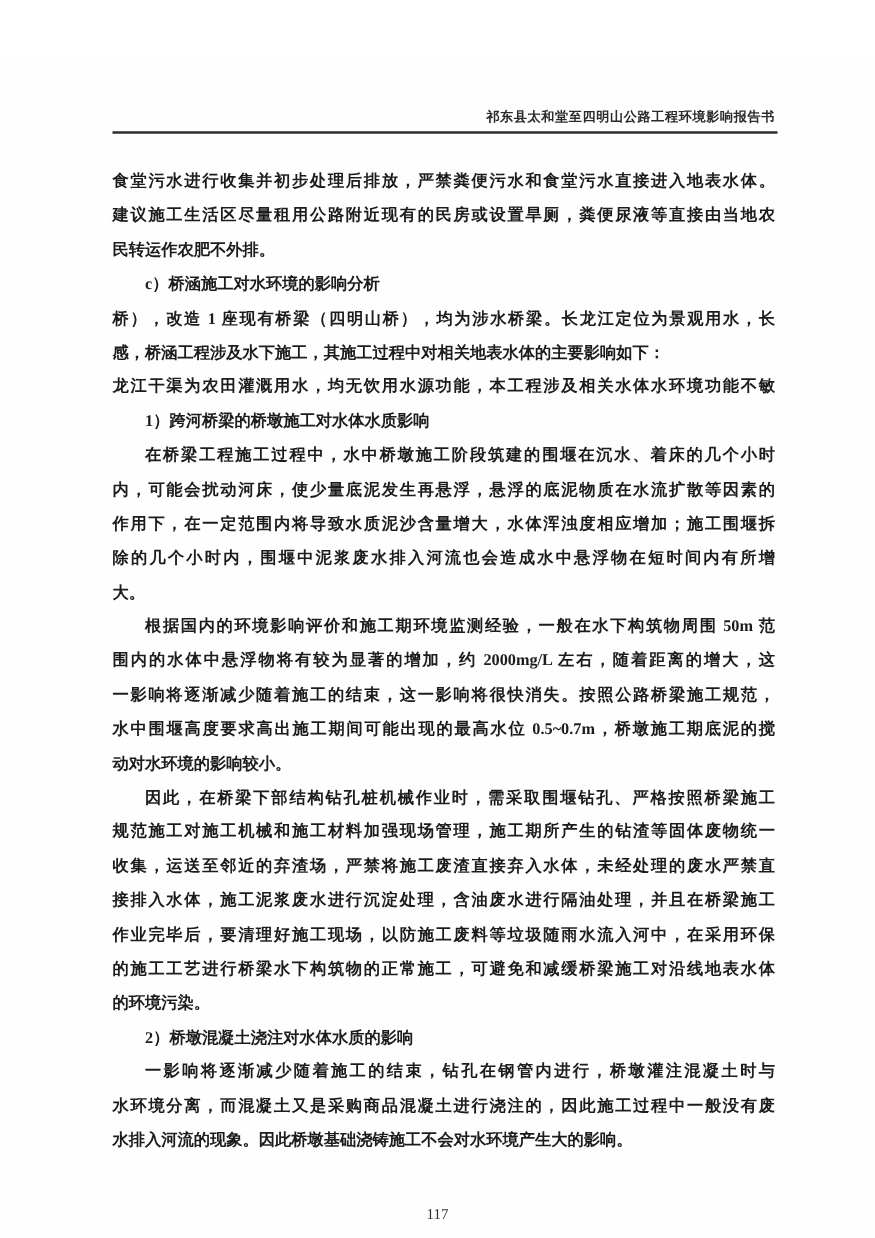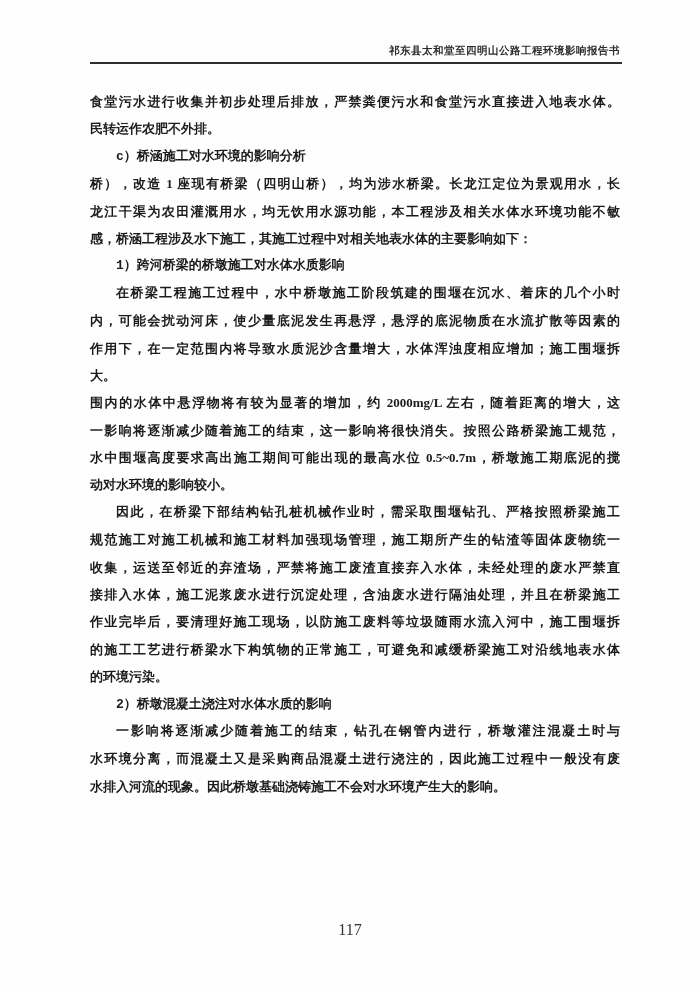--- a/index.html
+++ b/index.html
@@ -9,20 +9,21 @@
     background: #ffffff;
     font-family: "Liberation Serif", "DejaVu Serif", serif;
     color: #1d1d1d;
     position: relative;
     overflow: hidden;
   }
   .page {
     position: absolute;
     inset: 0;
     background: #fefefe;
+    margin-top: 43px;
   }
   .header {
     position: absolute;
     left: 90px;
     right: 80px;
     top: 44px;
   }
   .header-title {
     text-align: right;
     font-size: 10.5px;
@@ -48,61 +49,64 @@
     color: #1c1c1c;
   }
   .line {
     height: 27.4px;
     line-height: 27.4px;
     white-space: nowrap;
     text-align: justify;
     text-align-last: justify;
   }
   .line.end { text-align-last: left; }
-  .line.indent { text-indent: 2em; font-family: Liberation Mono, monospace; }
+  .line.indent { text-indent: 2em; }
   .footer {
     position: absolute;
     left: 0;
     right: 0;
     top: 921px;
     text-align: center;
-    font-size: 16px;
+    font-size: 12px;
     color: #333333;
   }
 </style>
 </head>
 <body>
 
 <div class="page">
   <div class="header">
     <div class="header-title">祁东县太和堂至四明山公路工程环境影响报告书</div>
   </div>
   <div class="header-rule"></div>
 
   <div class="content">
       <div class="line">食堂污水进行收集并初步处理后排放，严禁粪便污水和食堂污水直接进入地表水体。</div>
+      <div class="line">建议施工生活区尽量租用公路附近现有的民房或设置旱厕，粪便尿液等直接由当地农</div>
       <div class="line end">民转运作农肥不外排。</div>
       <div class="line indent end">c）桥涵施工对水环境的影响分析</div>
       <div class="line">桥），改造 1 座现有桥梁（四明山桥），均为涉水桥梁。长龙江定位为景观用水，长</div>
+      <div class="line end">感，桥涵工程涉及水下施工，其施工过程中对相关地表水体的主要影响如下：</div>
       <div class="line">龙江干渠为农田灌溉用水，均无饮用水源功能，本工程涉及相关水体水环境功能不敏</div>
-      <div class="line end">感，桥涵工程涉及水下施工，其施工过程中对相关地表水体的主要影响如下：</div>
       <div class="line indent end">1）跨河桥梁的桥墩施工对水体水质影响</div>
       <div class="line indent">在桥梁工程施工过程中，水中桥墩施工阶段筑建的围堰在沉水、着床的几个小时</div>
       <div class="line">内，可能会扰动河床，使少量底泥发生再悬浮，悬浮的底泥物质在水流扩散等因素的</div>
       <div class="line">作用下，在一定范围内将导致水质泥沙含量增大，水体浑浊度相应增加；施工围堰拆</div>
+      <div class="line">除的几个小时内，围堰中泥浆废水排入河流也会造成水中悬浮物在短时间内有所增</div>
       <div class="line end">大。</div>
+      <div class="line indent">根据国内的环境影响评价和施工期环境监测经验，一般在水下构筑物周围 50m 范</div>
       <div class="line">围内的水体中悬浮物将有较为显著的增加，约 2000mg/L 左右，随着距离的增大，这</div>
       <div class="line">一影响将逐渐减少随着施工的结束，这一影响将很快消失。按照公路桥梁施工规范，</div>
       <div class="line">水中围堰高度要求高出施工期间可能出现的最高水位 0.5~0.7m，桥墩施工期底泥的搅</div>
       <div class="line end">动对水环境的影响较小。</div>
       <div class="line indent">因此，在桥梁下部结构钻孔桩机械作业时，需采取围堰钻孔、严格按照桥梁施工</div>
       <div class="line">规范施工对施工机械和施工材料加强现场管理，施工期所产生的钻渣等固体废物统一</div>
       <div class="line">收集，运送至邻近的弃渣场，严禁将施工废渣直接弃入水体，未经处理的废水严禁直</div>
       <div class="line">接排入水体，施工泥浆废水进行沉淀处理，含油废水进行隔油处理，并且在桥梁施工</div>
-      <div class="line">作业完毕后，要清理好施工现场，以防施工废料等垃圾随雨水流入河中，施工围堰拆</div>
+      <div class="line">作业完毕后，要清理好施工现场，以防施工废料等垃圾随雨水流入河中，在采用环保</div>
       <div class="line">的施工工艺进行桥梁水下构筑物的正常施工，可避免和减缓桥梁施工对沿线地表水体</div>
       <div class="line end">的环境污染。</div>
       <div class="line indent end">2）桥墩混凝土浇注对水体水质的影响</div>
       <div class="line indent">一影响将逐渐减少随着施工的结束，钻孔在钢管内进行，桥墩灌注混凝土时与</div>
       <div class="line">水环境分离，而混凝土又是采购商品混凝土进行浇注的，因此施工过程中一般没有废</div>
       <div class="line end">水排入河流的现象。因此桥墩基础浇铸施工不会对水环境产生大的影响。</div>
     </div>
 
   <div class="footer">
     <span>117</span>

